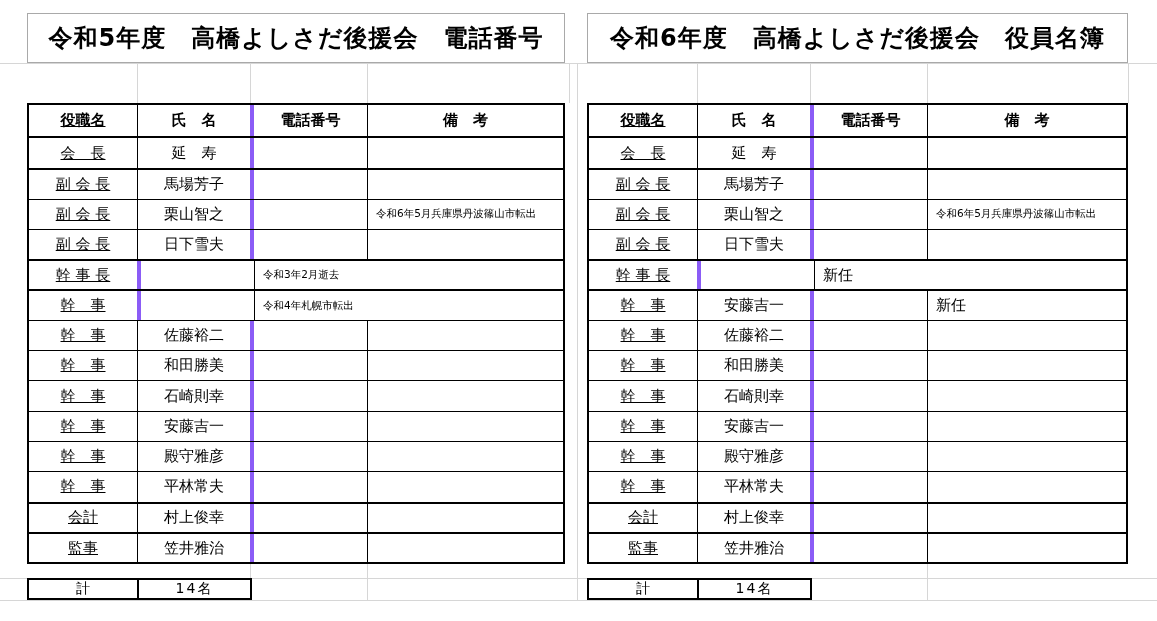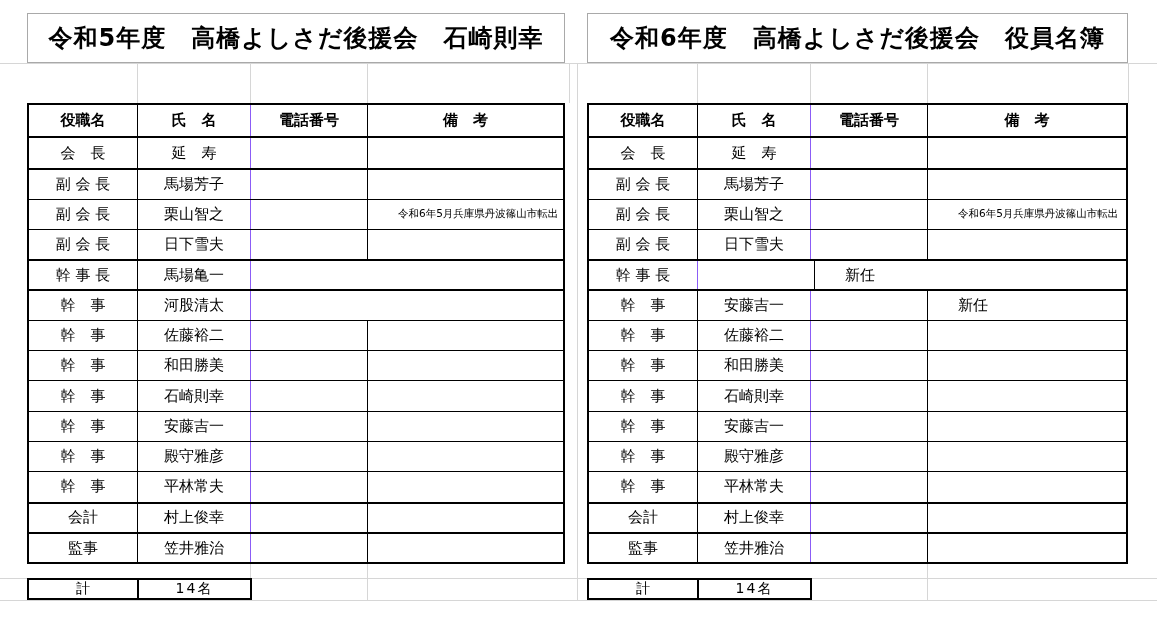--- a/index.html
+++ b/index.html
@@ -33,24 +33,24 @@
   .trow{
     display:flex;height:30.3px;box-sizing:border-box;border-top:1px solid #000;
     font-size:15px;
   }
   .trow.first{border-top:none;}
   .trow.thick{border-top-width:2px;}
   .cell{
     box-sizing:border-box;display:flex;align-items:center;justify-content:center;
     white-space:nowrap;overflow:hidden;
   }
-  .c-pos  {width:108px;}
+  .c-pos  {width:108px;text-decoration:underline;}
   .c-name {width:113px;border-left:1px solid #000;text-align:right;}
-  .c-phone{width:117px;border-left:1px solid #8b5cf6;}
-  .c-notes{border-left:1px solid #000;justify-content:flex-start;padding-left:30px;}
+  .c-phone{width:117px;border-left:4px solid #8b5cf6;}
+  .c-notes{border-left:1px solid #000;justify-content:flex-start;padding-left:8px;}
   .tbl.left  .c-notes{width:196px;}
   .tbl.right .c-notes{width:199px;}
   .c-notes.small{font-size:10.5px;letter-spacing:0px;}
 
   
   .total-box{
     position:absolute;top:578px;height:22px;width:225px;box-sizing:border-box;
     border:2px solid #000;background:#fff;display:flex;font-size:14px;
   }
   .total-box .t-label{
@@ -73,21 +73,21 @@
 <div class="gl v" style="left:697px;top:63px;height:40px;"></div>
 <div class="gl v" style="left:810px;top:63px;height:40px;"></div>
 <div class="gl v" style="left:927px;top:63px;height:40px;"></div>
 <div class="gl v" style="left:569px;top:63px;height:40px;"></div>
 <div class="gl v" style="left:1128px;top:63px;height:40px;"></div>
 <div class="gl v" style="left:577px;top:63px;height:537px;"></div>
 <div class="gl v" style="left:250px;top:562px;height:38px;"></div>
 <div class="gl v" style="left:367px;top:562px;height:38px;"></div>
 <div class="gl v" style="left:927px;top:562px;height:38px;"></div>
 
-<div class="title-box" style="left:27px;width:538px;">令和5年度　高橋よしさだ後援会　石崎則幸</div>
+<div class="title-box" style="left:27px;width:538px;">令和5年度　高橋よしさだ後援会　電話番号</div>
 
 <div class="tbl left" style="left:27px;width:538px;">
   <div class="hrow">
     <div class="cell c-pos">役職名</div>
     <div class="cell c-name">氏　名</div>
     <div class="cell c-phone">電話番号</div>
     <div class="cell c-notes" style="justify-content:center;padding-left:0;">備　考</div>
   </div>
   <div>
       <div class="trow first">
@@ -109,27 +109,27 @@
         <div class="cell c-notes small">令和6年5月兵庫県丹波篠山市転出</div>
       </div>
       <div class="trow">
         <div class="cell c-pos">副 会 長</div>
         <div class="cell c-name">日下雪夫</div>
         <div class="cell c-phone"></div>
         <div class="cell c-notes"></div>
       </div>
       <div class="trow thick">
         <div class="cell c-pos">幹 事 長</div>
-        <div class="cell c-name">馬場亀一</div>
-        <div class="cell c-phone"></div>
-      </div>
-      <div class="trow thick">
-        <div class="cell c-pos">幹　事</div>
-        <div class="cell c-name">河股清太</div>
-        <div class="cell c-phone"></div>
+        <div class="cell c-phone"></div>
+        <div class="cell c-notes small">令和3年2月逝去</div>
+      </div>
+      <div class="trow thick">
+        <div class="cell c-pos">幹　事</div>
+        <div class="cell c-phone"></div>
+        <div class="cell c-notes small">令和4年札幌市転出</div>
       </div>
       <div class="trow">
         <div class="cell c-pos">幹　事</div>
         <div class="cell c-name">佐藤裕二</div>
         <div class="cell c-phone"></div>
         <div class="cell c-notes"></div>
       </div>
       <div class="trow">
         <div class="cell c-pos">幹　事</div>
         <div class="cell c-name">和田勝美</div>

